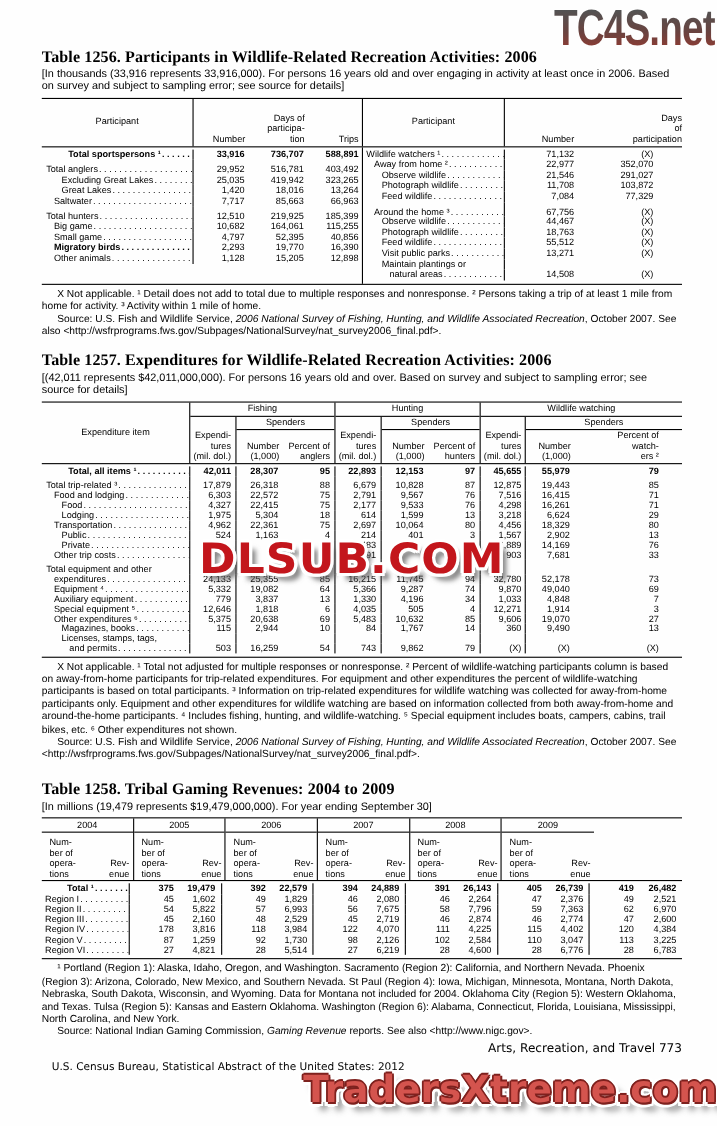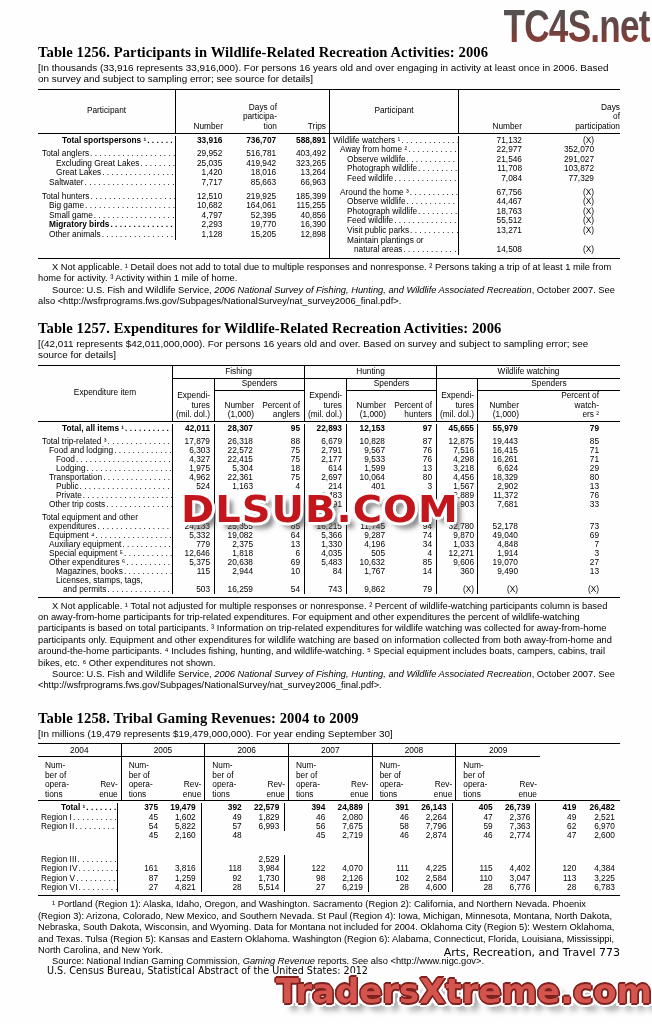--- a/index.html
+++ b/index.html
@@ -519,21 +519,21 @@
               <span>Private</span>
               <span class="ld"></span>
             </span>
             <span class="v br" style="width: 42px; padding-right: 4px;"></span>
             <span class="v" style="width: 45px; padding-right: 7px;"></span>
             <span class="v br" style="width: 45px; padding-right: 4px;"></span>
             <span class="v br" style="width: 42px; padding-right: 4px;">2,483</span>
             <span class="v" style="width: 45px; padding-right: 7px;"></span>
             <span class="v br" style="width: 45px; padding-right: 4px;"></span>
             <span class="v br" style="width: 41px; padding-right: 3px;">2,889</span>
-            <span class="v" style="width: 47px; padding-right: 7px;">11,372</span>
+            <span class="v" style="width: 47px; padding-right: 7px;">14,169</span>
             <span class="v" style="width: 95px; padding-right: 21px;">76</span>
           </div>
           <div class="r">
             <span class="lab lab57 br" style="padding-left: 11px;">
               <span>Other trip costs</span>
               <span class="ld"></span>
             </span>
             <span class="v br" style="width: 42px; padding-right: 4px;"></span>
             <span class="v" style="width: 45px; padding-right: 7px;"></span>
             <span class="v br" style="width: 45px; padding-right: 4px;"></span>
@@ -587,21 +587,21 @@
             <span class="v br" style="width: 41px; padding-right: 3px;">9,870</span>
             <span class="v" style="width: 47px; padding-right: 7px;">49,040</span>
             <span class="v" style="width: 95px; padding-right: 21px;">69</span>
           </div>
           <div class="r">
             <span class="lab lab57 br" style="padding-left: 11px;">
               <span>Auxiliary equipment</span>
               <span class="ld"></span>
             </span>
             <span class="v br" style="width: 42px; padding-right: 4px;">779</span>
-            <span class="v" style="width: 45px; padding-right: 7px;">2,375</span>
+            <span class="v" style="width: 45px; padding-right: 7px;">3,837</span>
             <span class="v br" style="width: 45px; padding-right: 4px;">13</span>
             <span class="v br" style="width: 42px; padding-right: 4px;">1,330</span>
             <span class="v" style="width: 45px; padding-right: 7px;">4,196</span>
             <span class="v br" style="width: 45px; padding-right: 4px;">34</span>
             <span class="v br" style="width: 41px; padding-right: 3px;">1,033</span>
             <span class="v" style="width: 47px; padding-right: 7px;">4,848</span>
             <span class="v" style="width: 95px; padding-right: 21px;">7</span>
           </div>
           <div class="r">
             <span class="lab lab57 br" style="padding-left: 11px;">
@@ -813,36 +813,36 @@
             <span class="v" style="width: 37.67px; padding-right: 5px;">6,970</span>
           </div>
           <div class="r">
             <span class="lab lab58 br" style="padding-left: 3px;">
               <span>Region III</span>
               <span class="ld"></span>
             </span>
             <span class="v" style="width: 46px; padding-right: 6px;">45</span>
             <span class="v br" style="width: 37.67px; padding-right: 5px;">2,160</span>
             <span class="v" style="width: 46px; padding-right: 6px;">48</span>
-            <span class="v br" style="width: 37.67px; padding-right: 5px; margin-top: 24px;">2,529</span>
+            <span class="v br" style="width: 37.67px; padding-right: 5px;">2,529</span>
             <span class="v" style="width: 46px; padding-right: 6px;">45</span>
             <span class="v br" style="width: 37.67px; padding-right: 5px;">2,719</span>
             <span class="v" style="width: 46px; padding-right: 6px;">46</span>
             <span class="v br" style="width: 37.67px; padding-right: 5px;">2,874</span>
             <span class="v" style="width: 46px; padding-right: 6px;">46</span>
             <span class="v br" style="width: 37.67px; padding-right: 5px;">2,774</span>
             <span class="v" style="width: 46px; padding-right: 6px;">47</span>
             <span class="v" style="width: 37.67px; padding-right: 5px;">2,600</span>
           </div>
           <div class="r">
             <span class="lab lab58 br" style="padding-left: 3px;">
               <span>Region IV</span>
               <span class="ld"></span>
             </span>
-            <span class="v" style="width: 46px; padding-right: 6px;">161</span>
+            <span class="v" style="width: 46px; padding-right: 6px;">178</span>
             <span class="v br" style="width: 37.67px; padding-right: 5px;">3,816</span>
             <span class="v" style="width: 46px; padding-right: 6px;">118</span>
             <span class="v br" style="width: 37.67px; padding-right: 5px;">3,984</span>
             <span class="v" style="width: 46px; padding-right: 6px;">122</span>
             <span class="v br" style="width: 37.67px; padding-right: 5px;">4,070</span>
             <span class="v" style="width: 46px; padding-right: 6px;">111</span>
             <span class="v br" style="width: 37.67px; padding-right: 5px;">4,225</span>
             <span class="v" style="width: 46px; padding-right: 6px;">115</span>
             <span class="v br" style="width: 37.67px; padding-right: 5px;">4,402</span>
             <span class="v" style="width: 46px; padding-right: 6px;">120</span>

